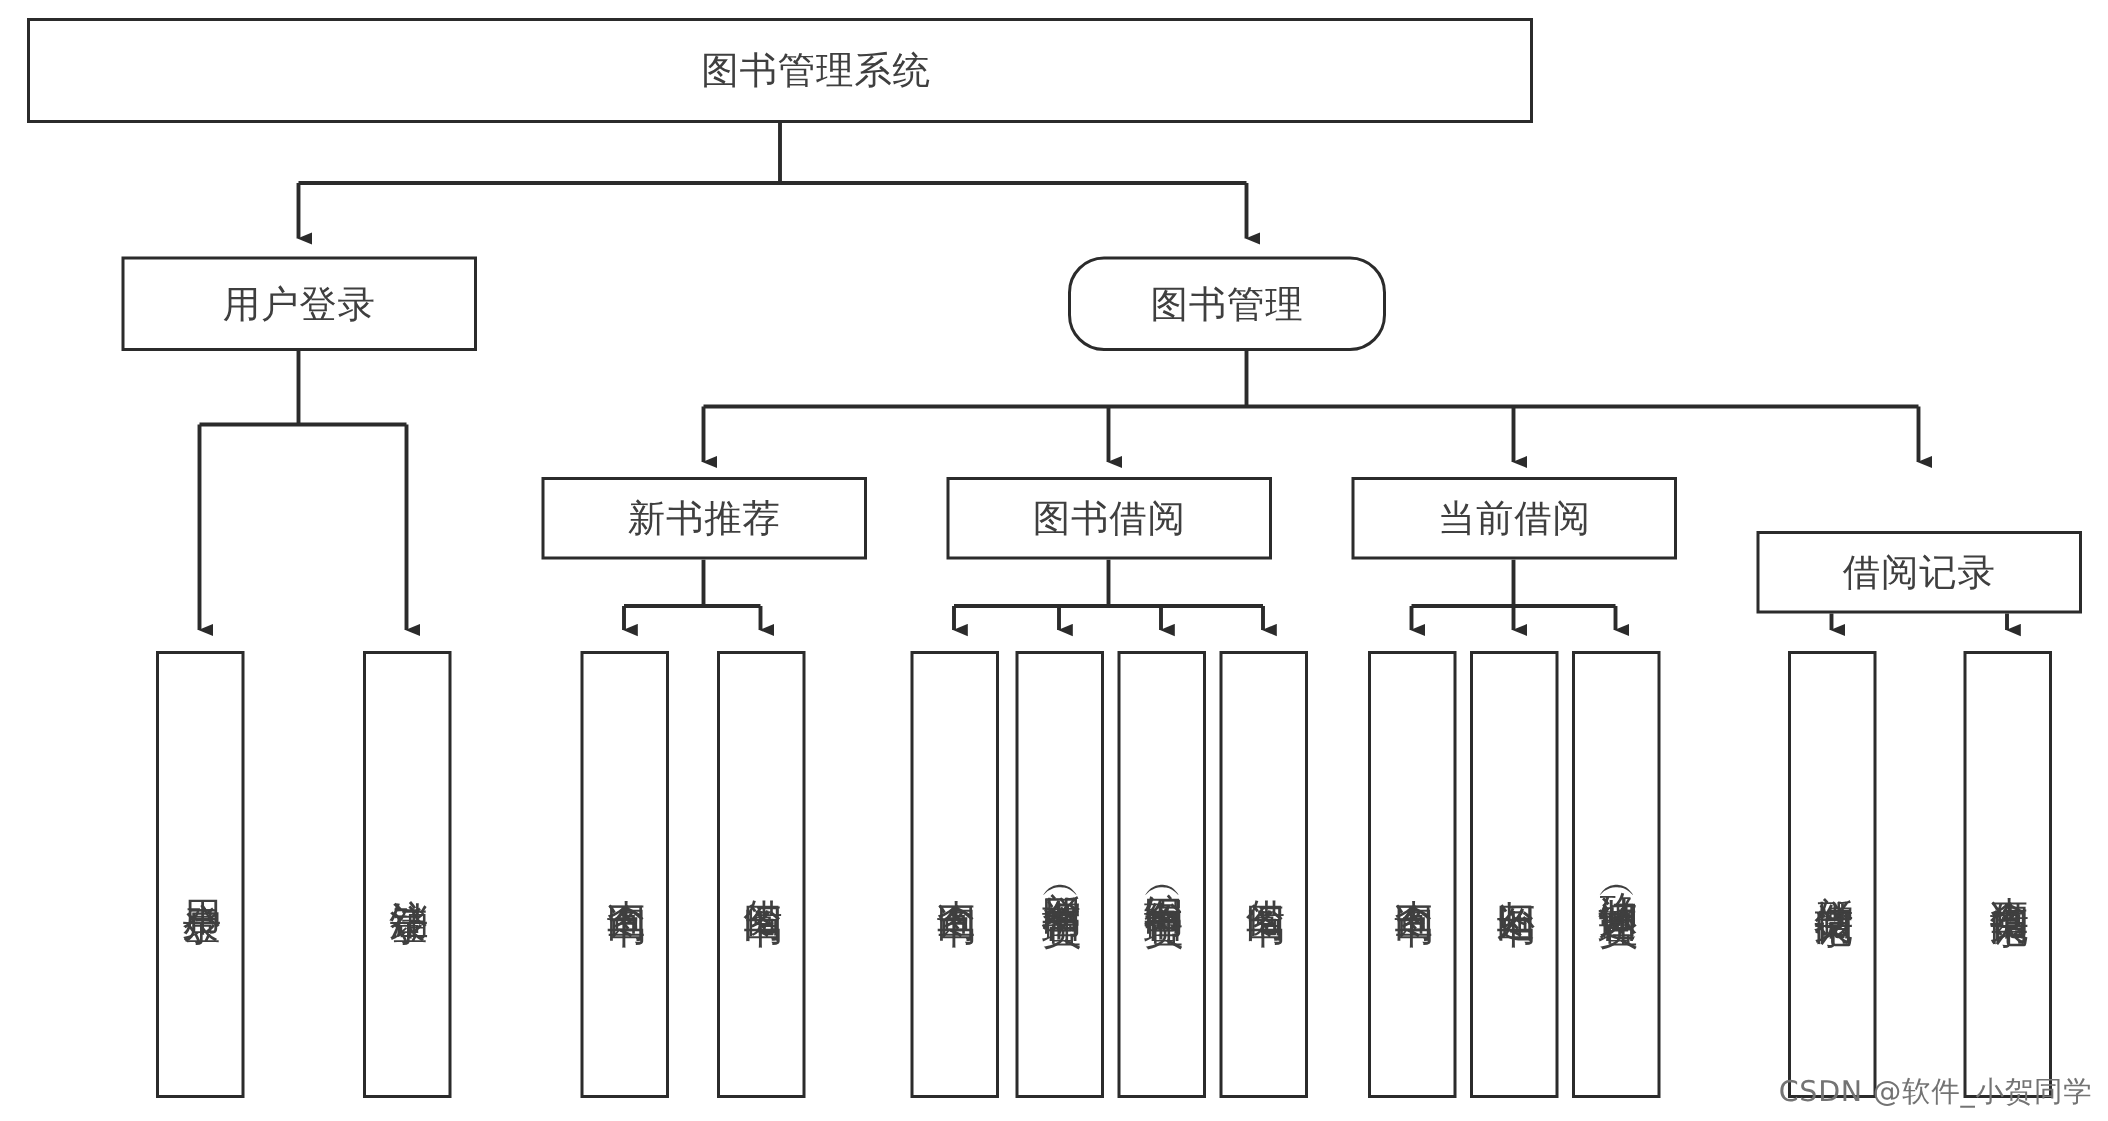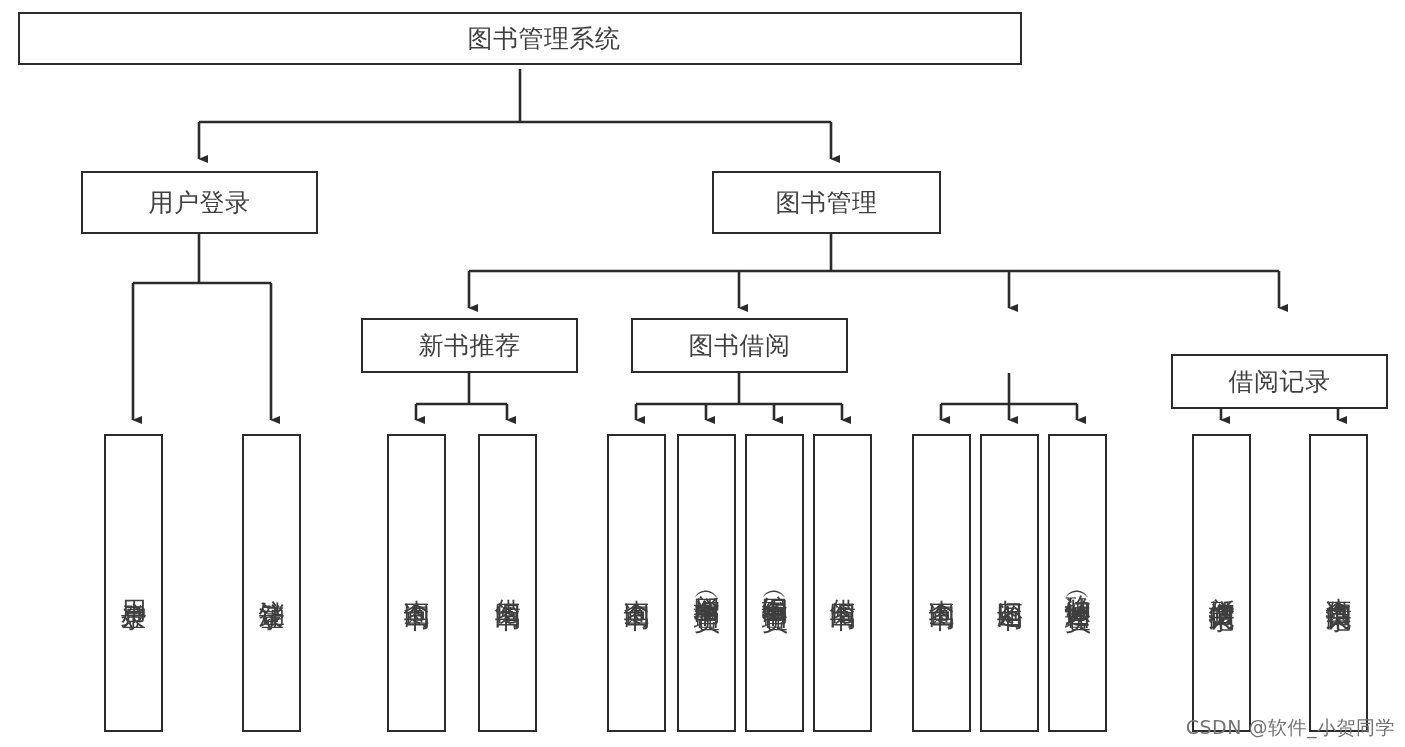--- a/index.html
+++ b/index.html
@@ -123,40 +123,43 @@
       <path d="M1009,404 L1009,420" marker-end="url(#arrow)"></path>
       <path d="M1077,404 L1077,420" marker-end="url(#arrow)"></path>
 
       <path d="M1279,373 L1279,404"></path>
       <path d="M1221,404 L1338,404"></path>
       <path d="M1221,404 L1221,420" marker-end="url(#arrow)"></path>
       <path d="M1338,404 L1338,420" marker-end="url(#arrow)"></path>
     </g>
   </svg>
 
-  <div class="node root-node" style="left:18px; top:12px; width:1004px; height:53px;padding-left:48px;">
+  <div class="node root-node" style="left:18px; top:12px; width:1004px; height:70px;padding-left:48px;">
     <span class="node-label">图书管理系统</span>
   </div>
 
   <div class="node h-node" style="left:81px; top:171px; width:237px; height:63px;">
     <span class="node-label">用户登录</span>
   </div>
 
-  <div class="node h-node" style="left:712px; top:171px; width:229px; height:63px;">
+  <div class="node h-node" style="left:712px; top:171px; width:212px; height:63px;border-radius:24px;">
     <span class="node-label">图书管理</span>
   </div>
 
   <div class="node h-node" style="left:631px; top:318px; width:217px; height:55px;">
     <span class="node-label">图书借阅</span>
   </div>
 
   <div class="node h-node" style="left:361px; top:318px; width:217px; height:55px;">
     <span class="node-label">新书推荐</span>
   </div>
 
+  <div class="node h-node" style="left:901px; top:318px; width:217px; height:55px;">
+    <span class="node-label">当前借阅</span>
+  </div>
 
   <div class="node h-node" style="left:1171px; top:318px; width:217px; height:55px;margin-top:36px;">
     <span class="node-label">借阅记录</span>
   </div>
 
   <div class="node v-node" style="left:104px; top:434px; width:59px; height:298px;">
     <span class="node-label">用户登录</span>
   </div>
 
   <div class="node v-node" style="left:242px; top:434px; width:59px; height:298px;">

